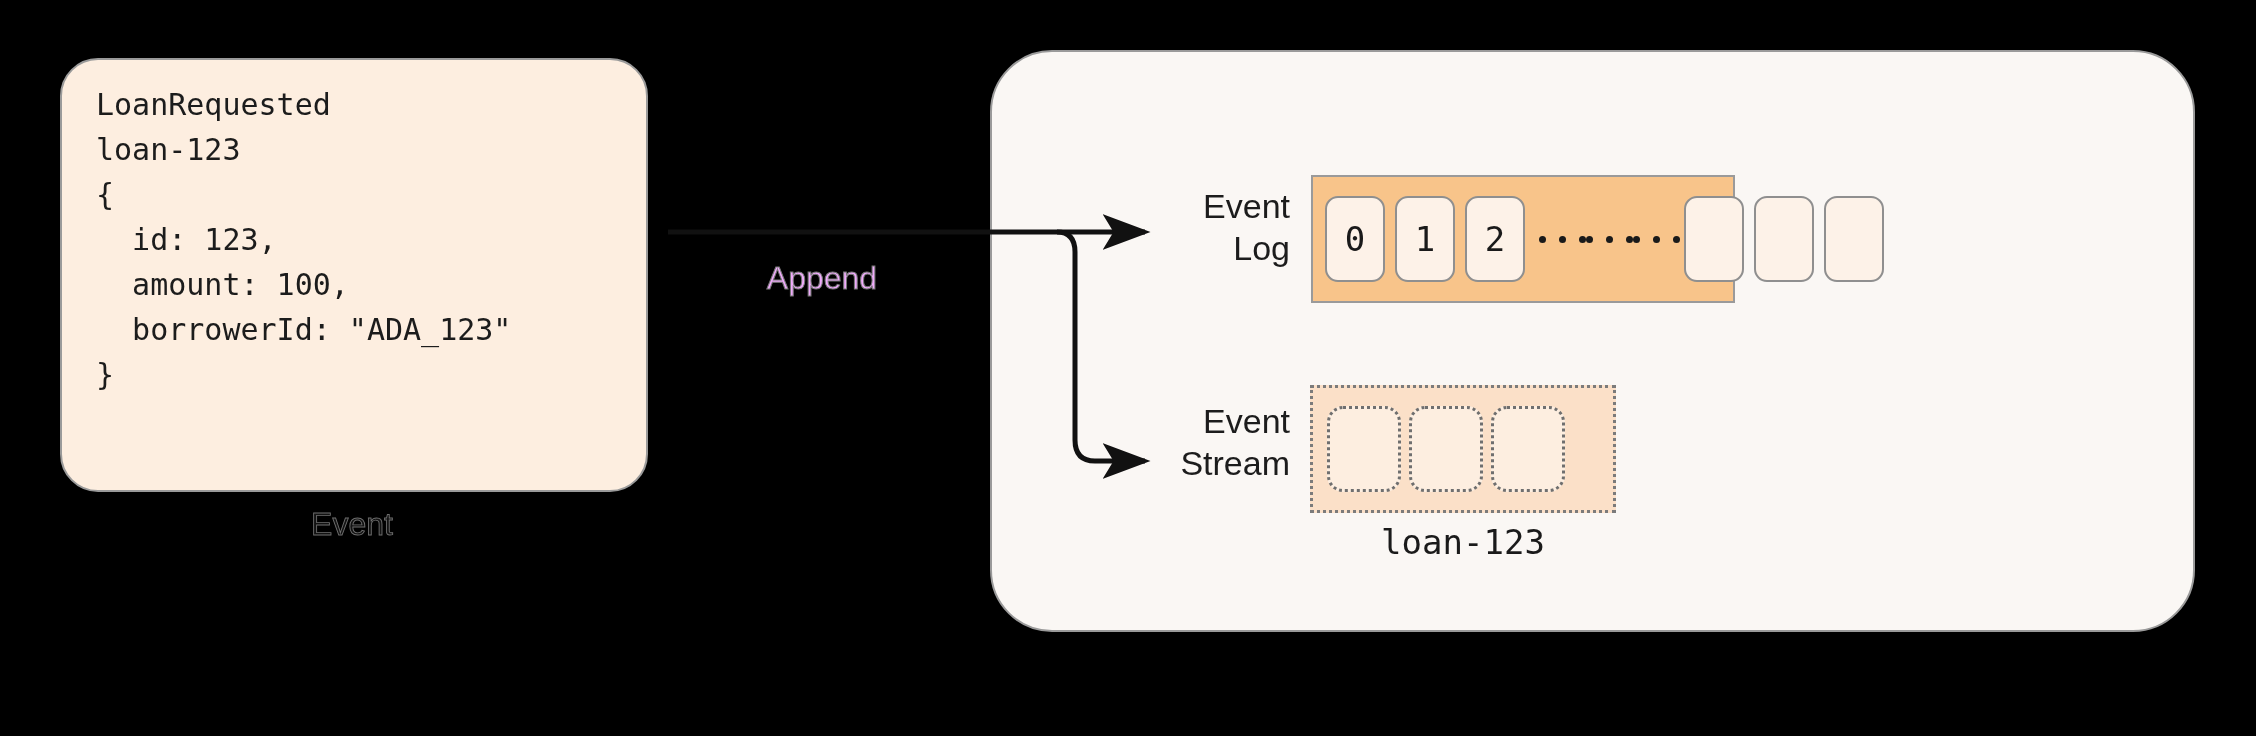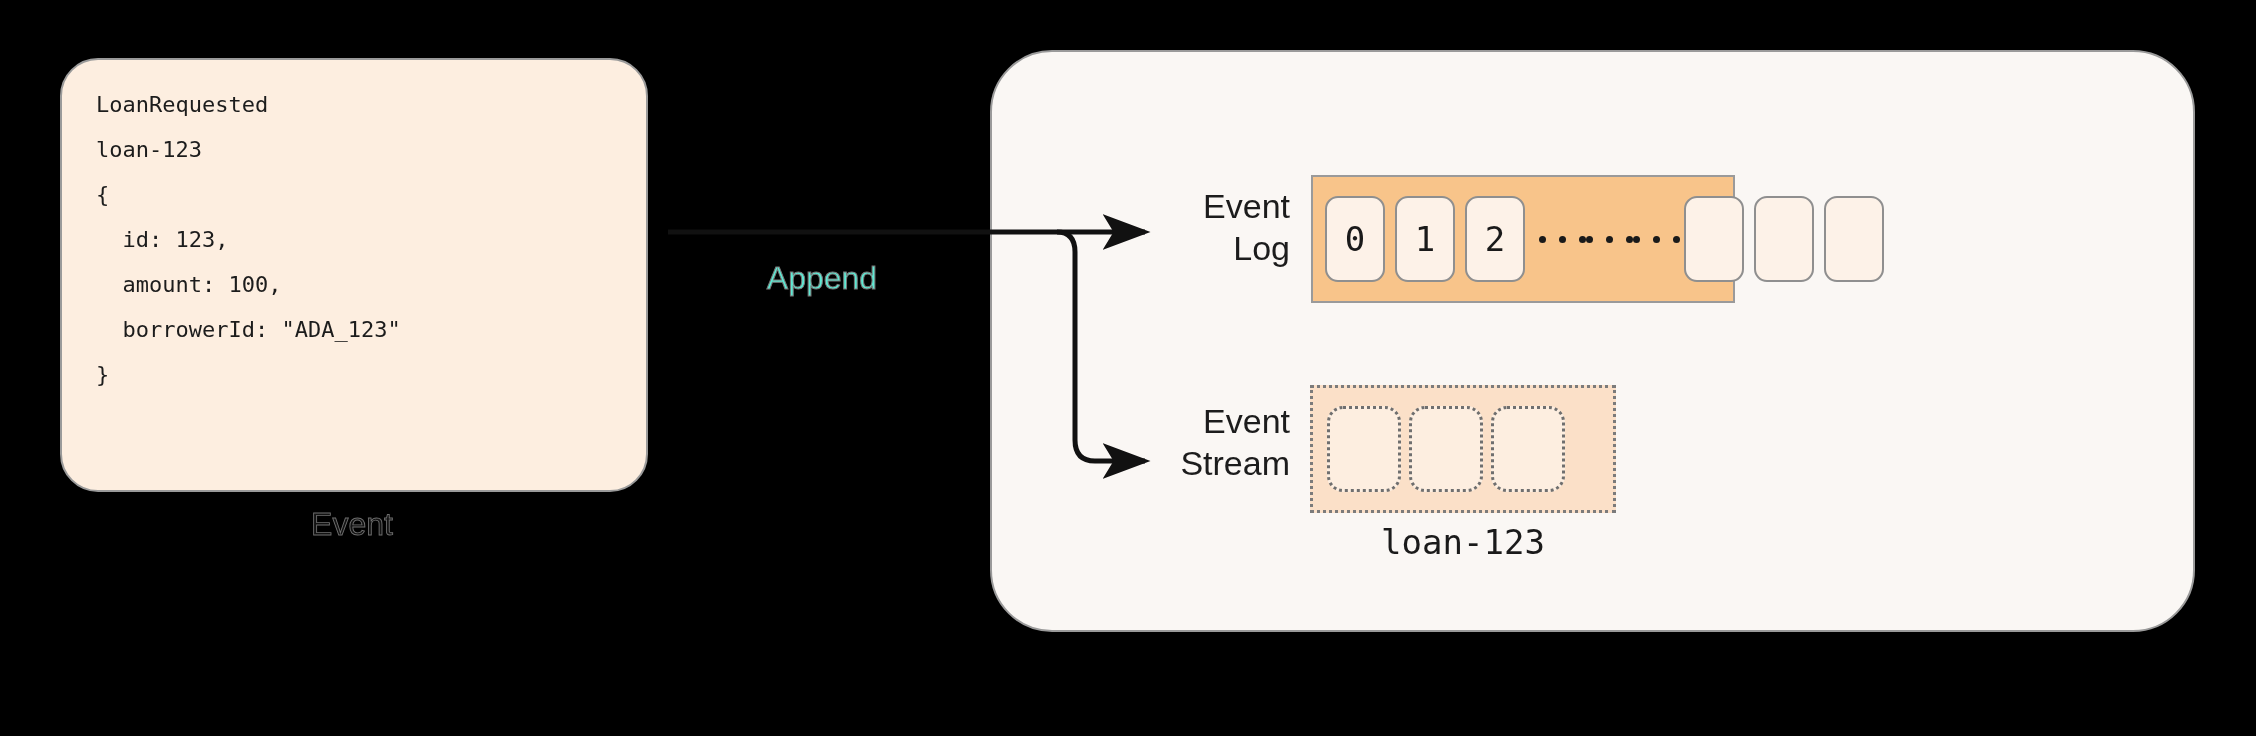--- a/index.html
+++ b/index.html
@@ -27,21 +27,21 @@
     border: 2px solid #9a9a9a;
     border-radius: 38px;
     box-sizing: border-box;
   }
   #event-card-text {
     position: absolute;
     left: 34px;
     top: 22px;
     right: 10px;
     font-family: "DejaVu Sans Mono", "Liberation Mono", monospace;
-    font-size: 22px;
+    font-size: 30px;
     line-height: 45px;
     color: #1c1c1c;
     white-space: pre;
     letter-spacing: 0px;
   }
 
   
   .outside-caption {
     position: absolute;
     font-family: "Liberation Sans", sans-serif;
@@ -60,21 +60,21 @@
     left: 1340px;
     top: 645px;
     width: 500px;
     font-size: 30px;
   }
   #append-caption {
     left: 672px;
     top: 260px;
     width: 300px;
     font-size: 32px;
-    color: #5eead4;
+    color: #f0abfc;
     -webkit-text-stroke: 1px #777777;
     text-align: center;
   }
 
   
   #eventstoredb-box {
     position: absolute;
     left: 990px;
     top: 50px;
     width: 1205px;

